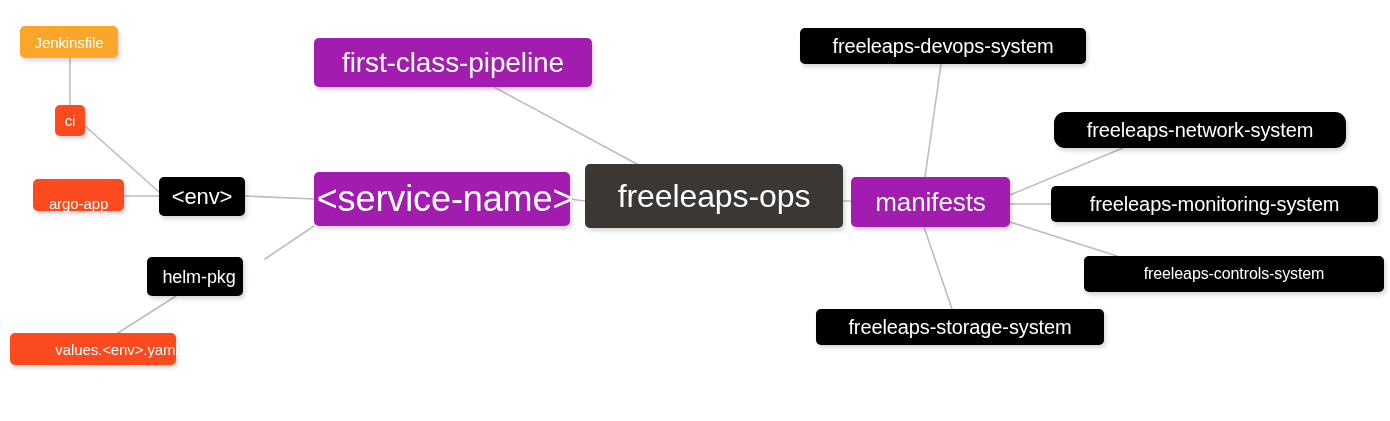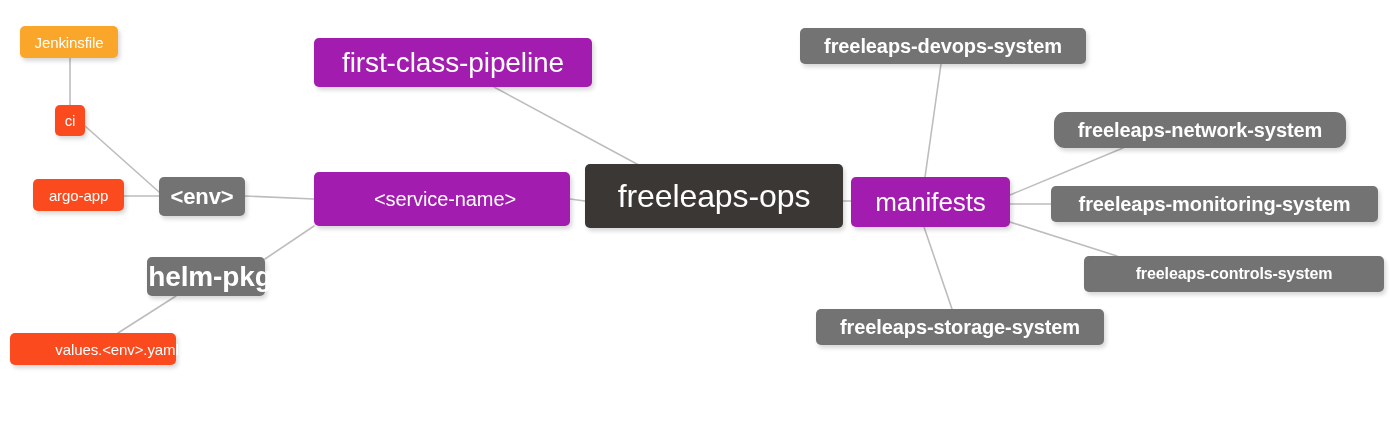--- a/index.html
+++ b/index.html
@@ -41,21 +41,21 @@
     letter-spacing: -0.1px;
     z-index: 2;
   }
   .node-label {
     display: block;
     white-space: nowrap;
   }
   
   .c-root   { background: #3b3734; }
   .c-blue   { background: #a21caf; }
-  .c-green  { background: #737373; font-weight: bold; }
+  .c-green  { background: #000000; }
   .c-red    { background: #fb4a1e; }
   .c-orange { background: #faa62b; }
 </style>
 </head>
 <body>
 
 <div id="mindmap">
   <svg id="edges" viewBox="0 0 1390 421" xmlns="http://www.w3.org/2000/svg">
       <line x1="70" y1="58" x2="70" y2="105" stroke="#bdbdbd" stroke-width="1.6" stroke-linecap="round"></line>
       <line x1="85" y1="126" x2="159" y2="192" stroke="#bdbdbd" stroke-width="1.6" stroke-linecap="round"></line>
@@ -72,36 +72,36 @@
       <line x1="1010" y1="222" x2="1117" y2="256" stroke="#bdbdbd" stroke-width="1.6" stroke-linecap="round"></line>
       <line x1="924" y1="227" x2="952" y2="309" stroke="#bdbdbd" stroke-width="1.6" stroke-linecap="round"></line>
     </svg>
   <div id="node-layer">
       <div class="node c-orange" style="left: 20px; top: 26px; width: 98px; height: 32px; font-size: 15px;">
         <span class="node-label">Jenkinsfile</span>
       </div>
       <div class="node c-red" style="left: 55px; top: 105px; width: 30px; height: 31px; font-size: 15px;">
         <span class="node-label">ci</span>
       </div>
-      <div class="node c-red" style="left: 33px; top: 179px; width: 91px; height: 32px; font-size: 15px;">
+      <div class="node c-red" style="left: 33px; top: 179px; width: 91px; height: 32px; font-size: 15px; align-items: flex-end;">
         <span class="node-label">argo-app</span>
       </div>
       <div class="node c-green" style="left: 159px; top: 177px; width: 86px; height: 39px; font-size: 22px;">
         <span class="node-label">&lt;env&gt;</span>
       </div>
-      <div class="node c-green" style="left: 147px; top: 257px; width: 118px; height: 39px; font-size: 28px; padding-left: 8px;">
+      <div class="node c-green" style="left: 147px; top: 257px; width: 96px; height: 39px; font-size: 18px; padding-left: 8px;">
         <span class="node-label">helm-pkg</span>
       </div>
       <div class="node c-red" style="left: 10px; top: 333px; width: 166px; height: 32px; font-size: 15px; padding-left: 48px;">
         <span class="node-label">values.&lt;env&gt;.yaml</span>
       </div>
       <div class="node c-blue" style="left: 314px; top: 38px; width: 278px; height: 49px; font-size: 28px;">
         <span class="node-label">first-class-pipeline</span>
       </div>
-      <div class="node c-blue" style="left: 314px; top: 172px; width: 256px; height: 54px; font-size: 20px; padding-left: 6px;">
+      <div class="node c-blue" style="left: 314px; top: 172px; width: 256px; height: 54px; font-size: 36px; padding-left: 6px;">
         <span class="node-label">&lt;service-name&gt;</span>
       </div>
       <div class="node c-root" style="left: 585px; top: 164px; width: 258px; height: 64px; font-size: 32px;">
         <span class="node-label">freeleaps-ops</span>
       </div>
       <div class="node c-blue" style="left: 851px; top: 177px; width: 159px; height: 50px; font-size: 26px;">
         <span class="node-label">manifests</span>
       </div>
       <div class="node c-green" style="left: 800px; top: 28px; width: 286px; height: 36px; font-size: 20px;">
         <span class="node-label">freeleaps-devops-system</span>

